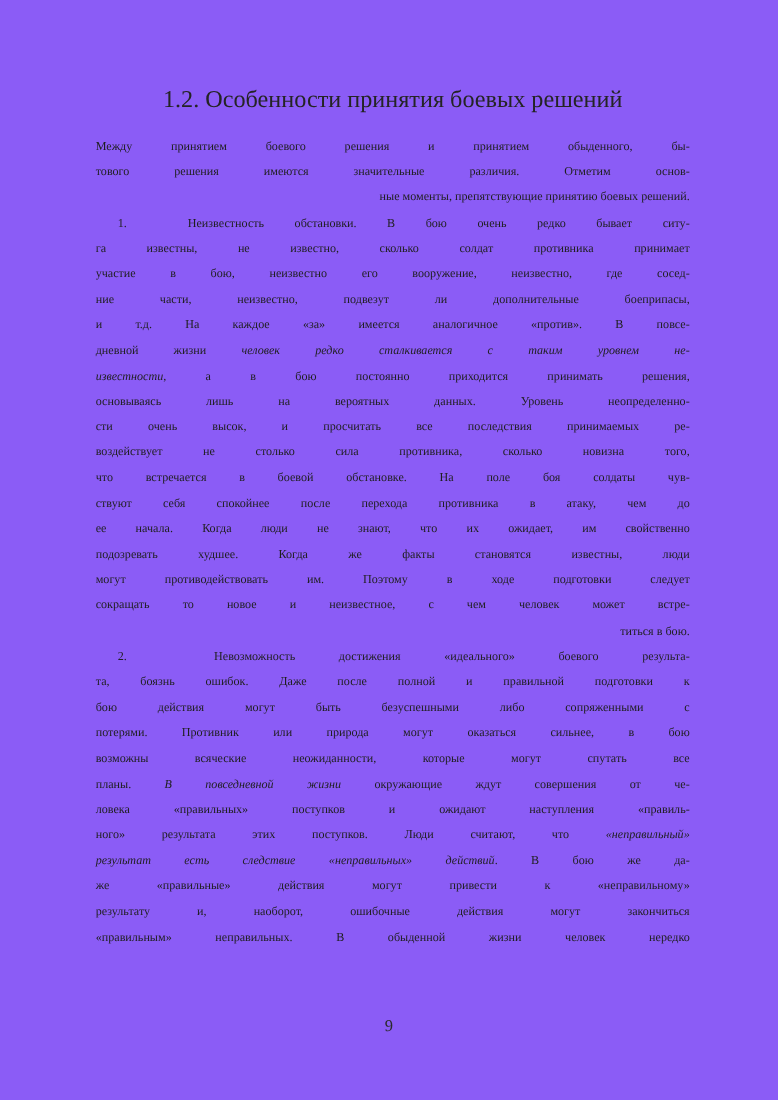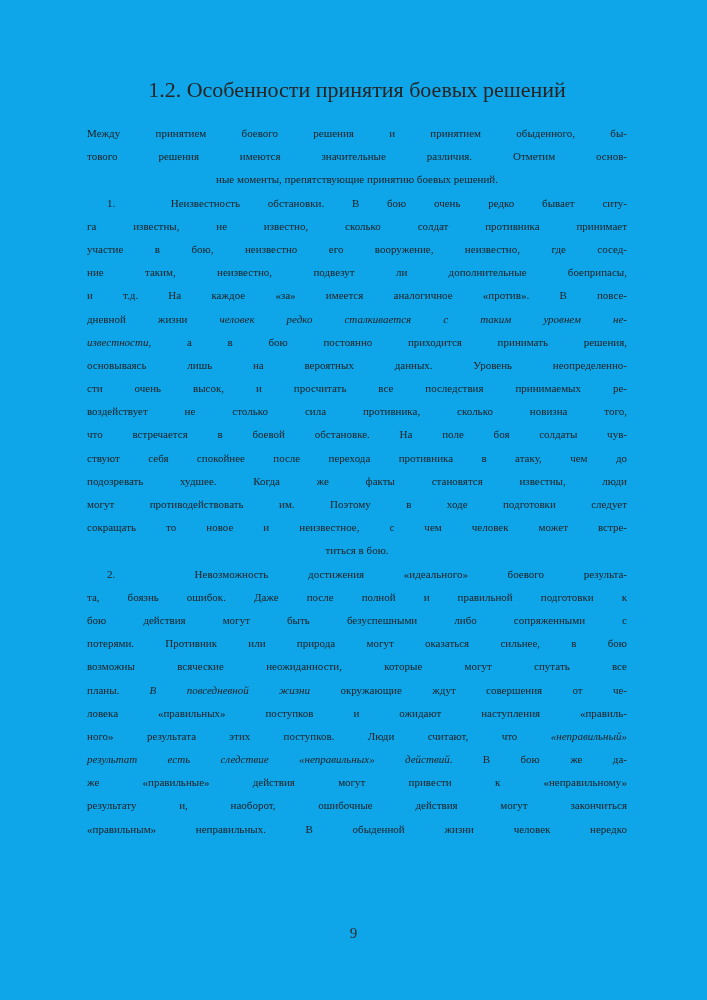--- a/index.html
+++ b/index.html
@@ -13,21 +13,21 @@
     position: relative;
     font-family: "Liberation Serif", "DejaVu Serif", serif;
     color: #1f1f1f;
     overflow: hidden;
   }
   .page {
     position: absolute;
     left: 0; top: 0;
     width: 707px;
     height: 1000px;
-    background: #0ea5e9;
+    background: #8b5cf6;
   }
   .title {
     position: absolute;
     top: 77px;
     left: 87px;
     width: 540px;
     text-align: center;
     font-size: 22px;
     line-height: 26px;
     font-weight: normal;
@@ -47,21 +47,21 @@
     height: 23.2px;
     white-space: nowrap;
     overflow: visible;
   }
   .line.just {
     text-align: justify;
     text-align-last: justify;
     white-space: normal;
   }
   .line.end {
-    text-align: center;
+    text-align: right;
   }
   .line.indent {
     text-indent: 20px;
   }
   .it {
     font-style: italic;
   }
   .page-number {
     position: absolute;
     top: 925px;
@@ -77,29 +77,30 @@
 
 <div class="page">
   <h1 class="title">1.2. Особенности принятия боевых решений</h1>
   <div class="text-block">
       <div class="line just"><span>Между принятием боевого решения и принятием обыденного, бы-</span></div>
       <div class="line just"><span>тового решения имеются значительные различия. Отметим основ-</span></div>
       <div class="line end"><span>ные моменты, препятствующие принятию боевых решений.</span></div>
       <div class="line just indent"><span>1.&nbsp;&nbsp;Неизвестность обстановки. В бою очень редко бывает ситу-</span></div>
       <div class="line just"><span>га известны, не известно, сколько солдат противника принимает</span></div>
       <div class="line just"><span>участие в бою, неизвестно его вооружение, неизвестно, где сосед-</span></div>
-      <div class="line just"><span>ние таким, неизвестно, подвезут ли дополнительные боеприпасы,</span></div>
+      <div class="line just"><span>ние части, неизвестно, подвезут ли дополнительные боеприпасы,</span></div>
       <div class="line just"><span>и т.д. На каждое «за» имеется аналогичное «против». В повсе-</span></div>
       <div class="line just"><span>дневной жизни </span><span class="it">человек редко сталкивается с таким уровнем не-</span></div>
       <div class="line just"><span class="it">известности</span><span>, а в бою постоянно приходится принимать решения,</span></div>
       <div class="line just"><span>основываясь лишь на вероятных данных. Уровень неопределенно-</span></div>
       <div class="line just"><span>сти очень высок, и просчитать все последствия принимаемых ре-</span></div>
       <div class="line just"><span>воздействует не столько сила противника, сколько новизна того,</span></div>
       <div class="line just"><span>что встречается в боевой обстановке. На поле боя солдаты чув-</span></div>
       <div class="line just"><span>ствуют себя спокойнее после перехода противника в атаку, чем до</span></div>
+      <div class="line just"><span>ее начала. Когда люди не знают, что их ожидает, им свойственно</span></div>
       <div class="line just"><span>подозревать худшее. Когда же факты становятся известны, люди</span></div>
       <div class="line just"><span>могут противодействовать им. Поэтому в ходе подготовки следует</span></div>
       <div class="line just"><span>сокращать то новое и неизвестное, с чем человек может встре-</span></div>
       <div class="line end"><span>титься в бою.</span></div>
       <div class="line just indent"><span>2.&nbsp;&nbsp;Невозможность достижения «идеального» боевого результа-</span></div>
       <div class="line just"><span>та, боязнь ошибок. Даже после полной и правильной подготовки к</span></div>
       <div class="line just"><span>бою действия могут быть безуспешными либо сопряженными с</span></div>
       <div class="line just"><span>потерями. Противник или природа могут оказаться сильнее, в бою</span></div>
       <div class="line just"><span>возможны всяческие неожиданности, которые могут спутать все</span></div>
       <div class="line just"><span>планы. </span><span class="it">В повседневной жизни</span><span> окружающие ждут совершения от че-</span></div>

